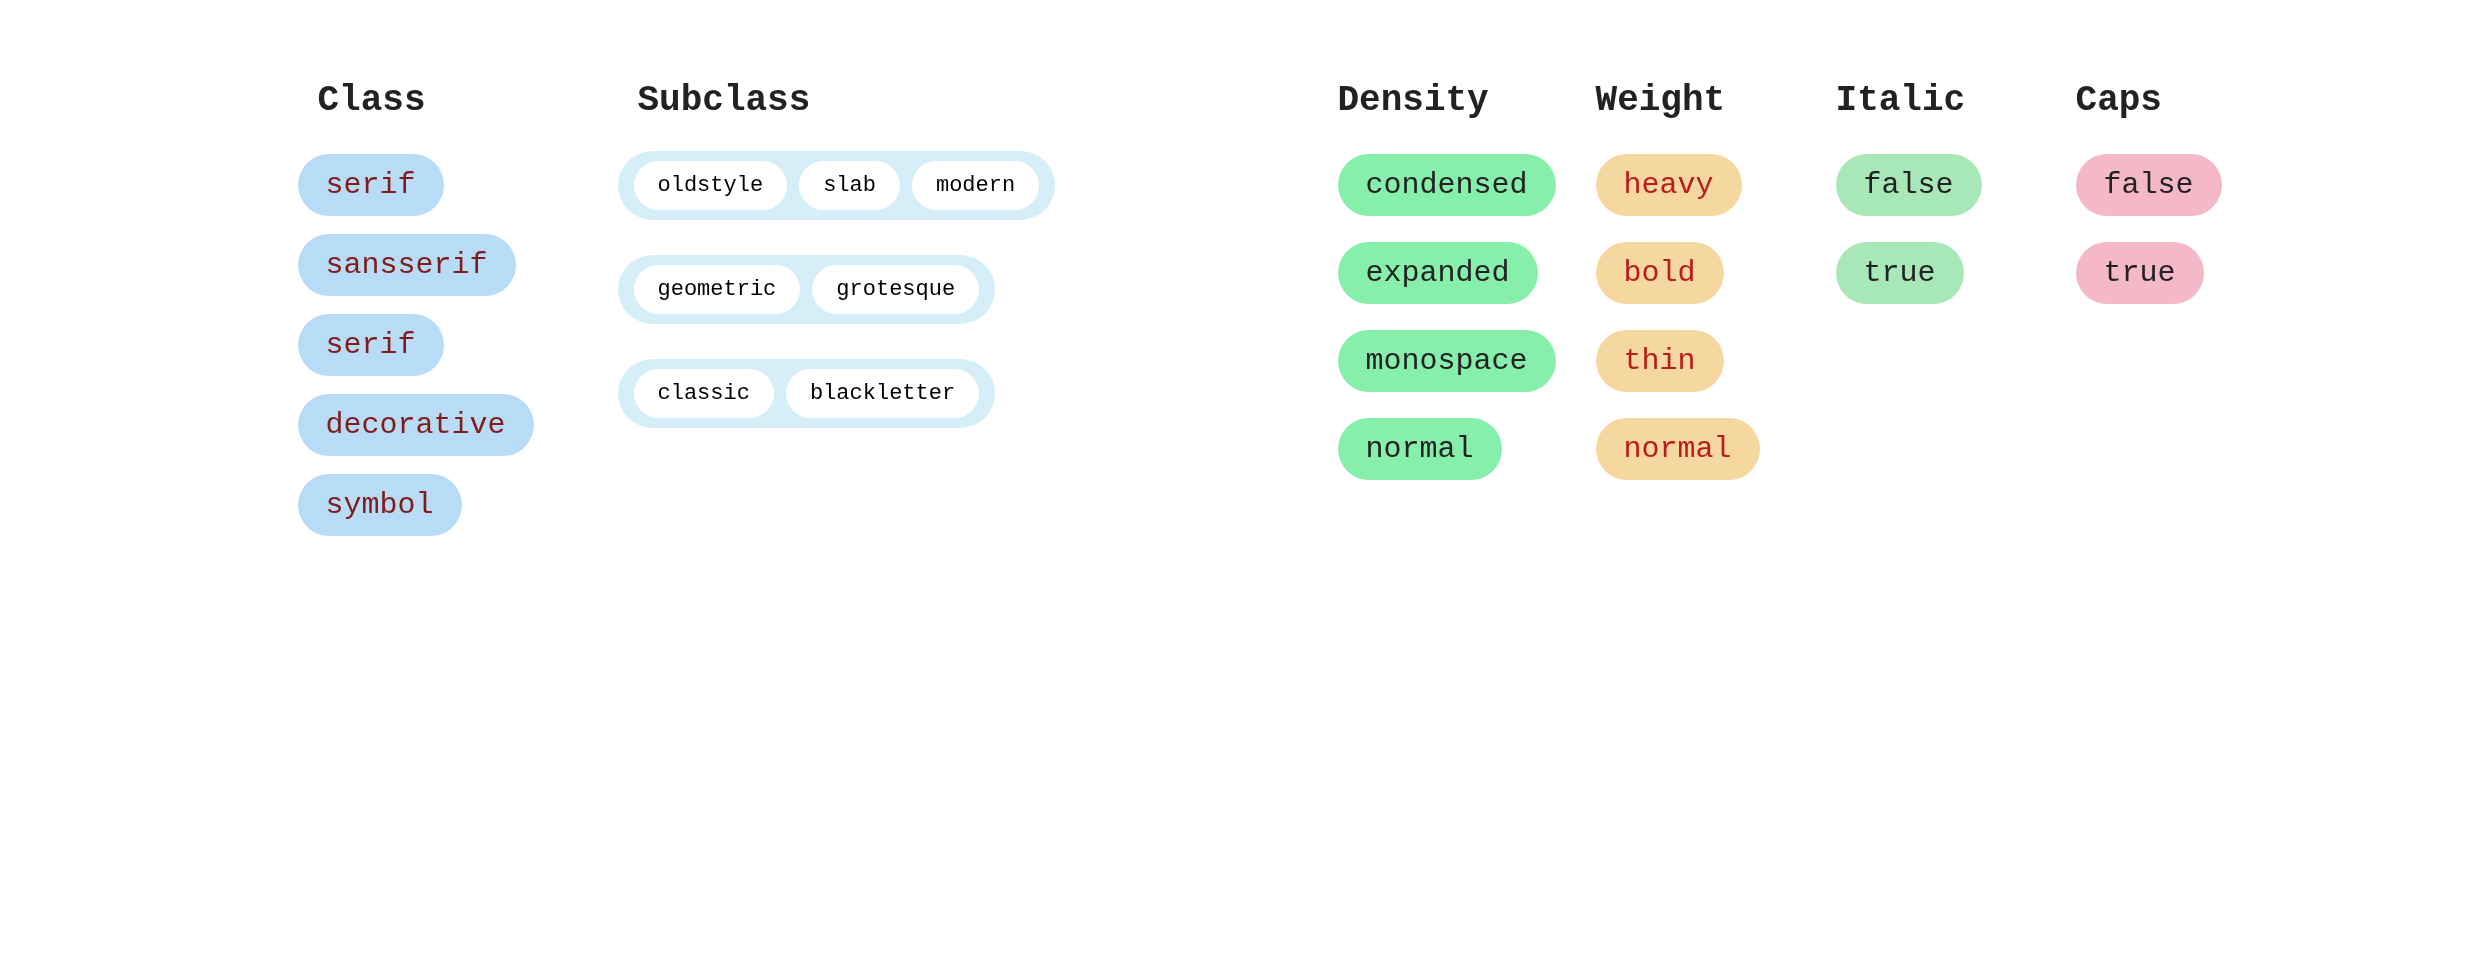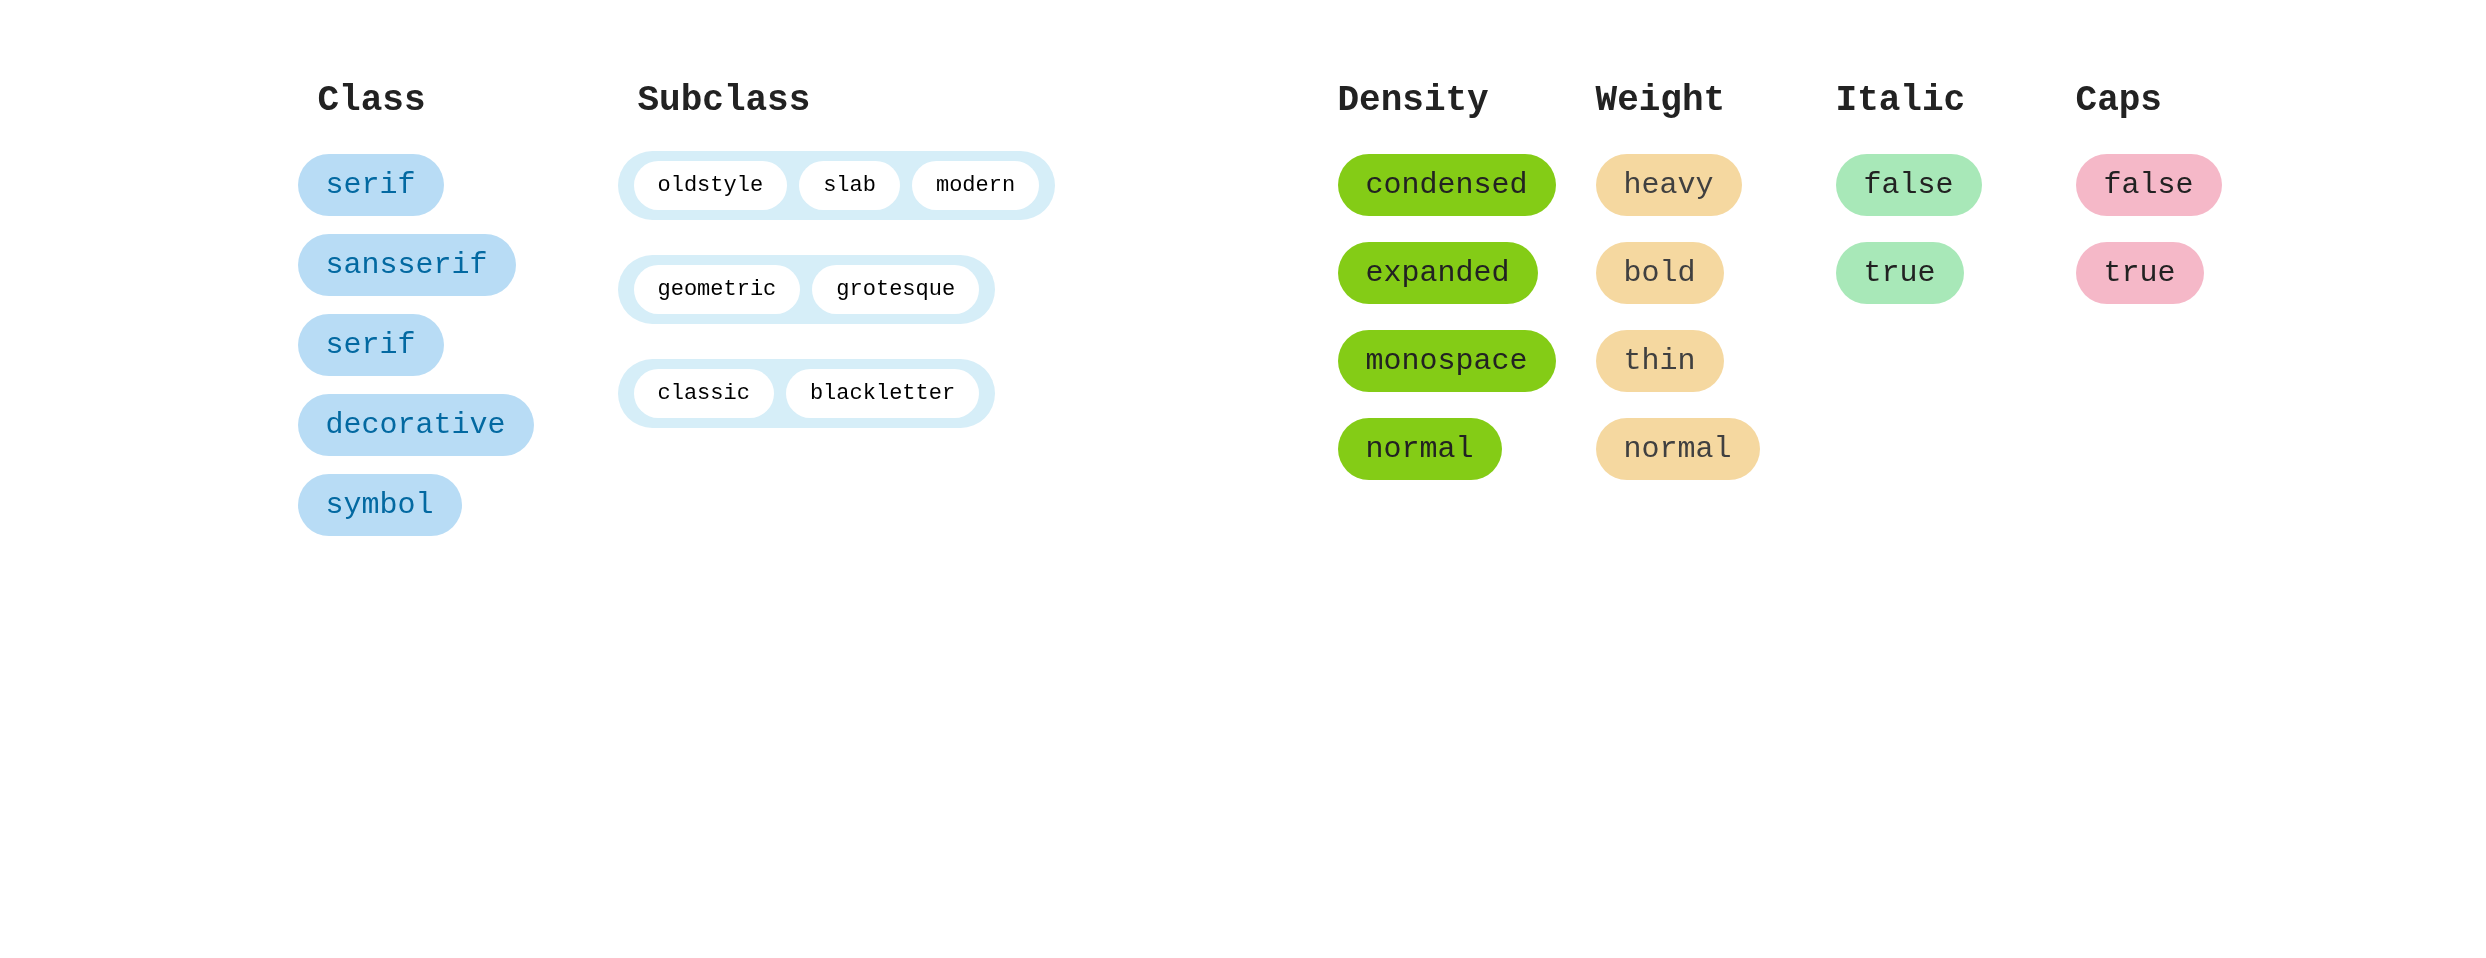--- a/index.html
+++ b/index.html
@@ -64,21 +64,21 @@
     }
 
     
     .class-tag {
       display: inline-block;
       background: #b8dcf5;
       border-radius: 50px;
       padding: 14px 28px;
       font-family: 'Courier New', Courier, monospace;
       font-size: 30px;
-      color: #0369a1;
+      color: #7f1d1d;
       margin-bottom: 24px;
     }
 
     
     .subclass-row {
       display: flex;
       align-items: center;
       background: #d6eef8;
       border-radius: 50px;
       padding: 10px 16px;
@@ -100,39 +100,39 @@
 
     
     .right-col {
       display: flex;
       flex-direction: column;
     }
 
     
     .density-tag {
       display: inline-block;
-      background: #84cc16;
+      background: #86efac;
       border-radius: 50px;
       padding: 14px 28px;
       font-family: 'Courier New', Courier, monospace;
       font-size: 30px;
       color: #222;
       margin-bottom: 24px;
       white-space: nowrap;
     }
 
     
     .weight-tag {
       display: inline-block;
       background: #f5d8a0;
       border-radius: 50px;
       padding: 14px 28px;
       font-family: 'Courier New', Courier, monospace;
       font-size: 30px;
-      color: #404040;
+      color: #b91c1c;
       margin-bottom: 24px;
       white-space: nowrap;
     }
 
     
     .italic-tag {
       display: inline-block;
       background: #a8e8b8;
       border-radius: 50px;
       padding: 14px 28px;

